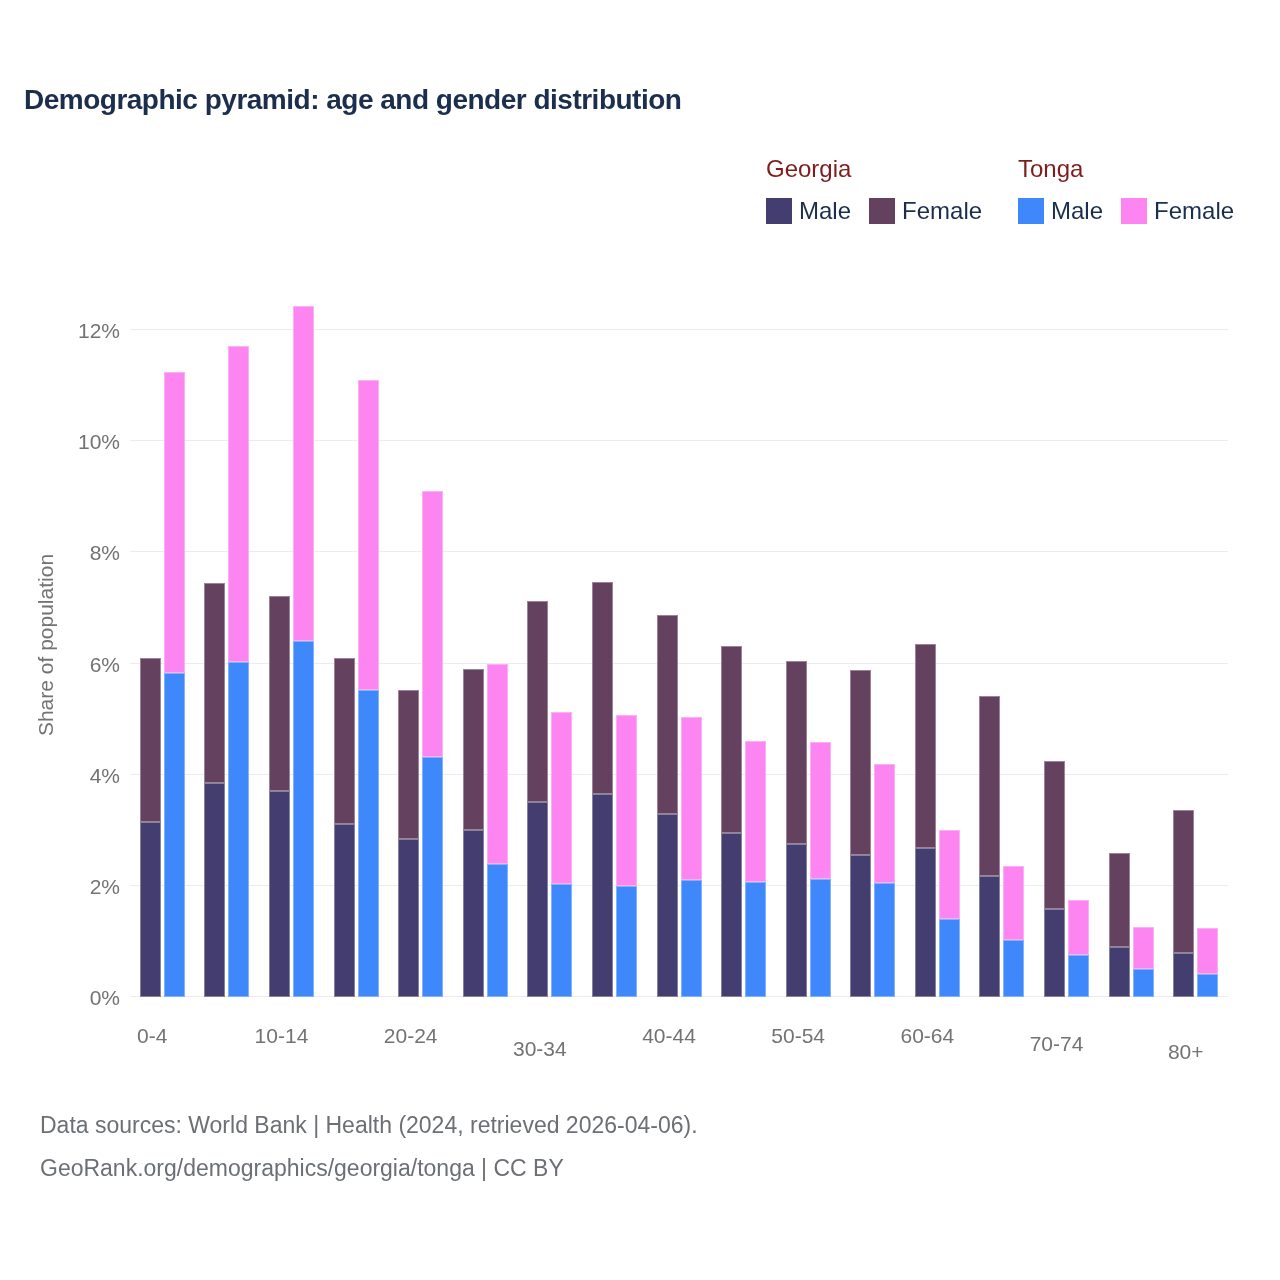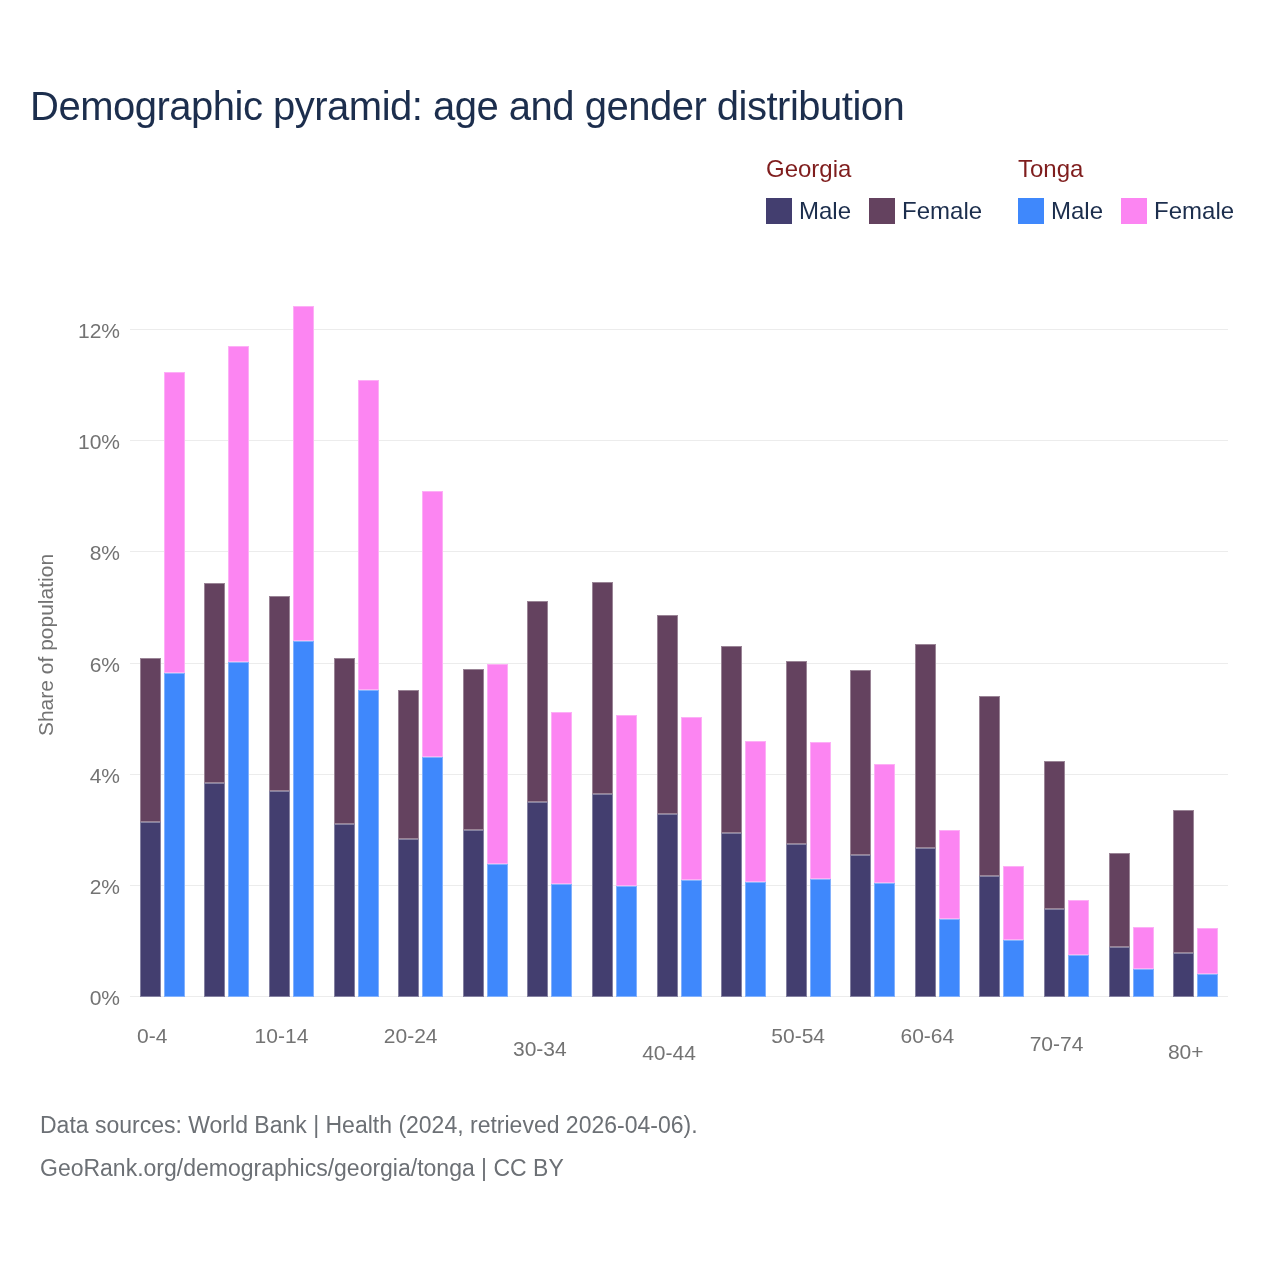--- a/index.html
+++ b/index.html
@@ -1,18 +1,18 @@
 <!DOCTYPE html>
 <html><head>
 <meta charset="utf-8">
 <style>
   html,body{margin:0;padding:0;background:#ffffff;}
   .page{position:relative;width:1280px;height:1280px;background:#ffffff;overflow:hidden;
         font-family:"Liberation Sans","DejaVu Sans",sans-serif;}
-  .title{position:absolute;left:30px;top:84px;font-size:40px;font-weight:400;
+  .title{position:absolute;left:24px;top:84px;font-size:28px;font-weight:700;
          color:#1c2e4d;letter-spacing:-0.5px;}
   
   .legend-group{position:absolute;top:155px;}
   .legend-header{font-size:24px;color:#7f1d1d;margin-bottom:14px;}
   .legend-row{display:flex;align-items:center;gap:18px;}
   .legend-entry{display:flex;align-items:center;gap:7px;}
   .swatch{width:26px;height:26px;display:inline-block;}
   .legend-label{font-size:24px;color:#1c2e4d;}
   
   .plot-area{position:absolute;left:130px;top:280px;width:1098px;height:717px;}
@@ -218,21 +218,21 @@
         <div class="seg" style="bottom: 0px; height: 23.345px; background: rgb(63, 136, 252);"></div>
         <div class="seg" style="bottom: 23.345px; height: 46.1342px; background: rgb(252, 133, 242);"></div>
       </div>
     </div>
 
   <div class="x-labels" id="x-labels">
       <div class="x-tick" style="left: 32.2941px;">0-4</div>
       <div class="x-tick" style="left: 161.471px;">10-14</div>
       <div class="x-tick" style="left: 290.647px;">20-24</div>
       <div class="x-tick" style="left: 419.824px; margin-top: 13px;">30-34</div>
-      <div class="x-tick" style="left: 549px; margin-top: 17px;">40-44</div>
+      <div class="x-tick" style="left: 549px;">40-44</div>
       <div class="x-tick" style="left: 678.176px;">50-54</div>
       <div class="x-tick" style="left: 807.353px;">60-64</div>
       <div class="x-tick" style="left: 936.529px; margin-top: 8px;">70-74</div>
       <div class="x-tick" style="left: 1065.71px; margin-top: 16px;">80+</div>
     </div>
 
   <div class="footer-line" style="top:1112px;">Data sources: World Bank | Health (2024, retrieved 2026-04-06).</div>
   <div class="footer-line" style="top:1155px;">GeoRank.org/demographics/georgia/tonga | CC BY</div>
 
 </div>

